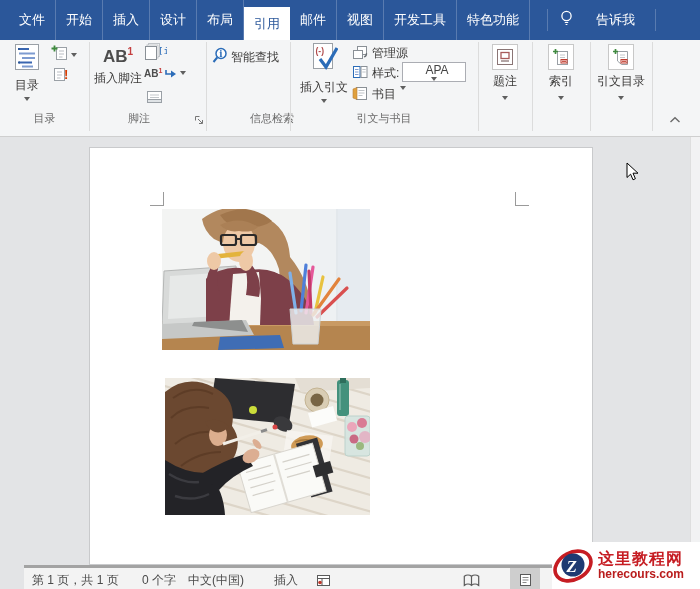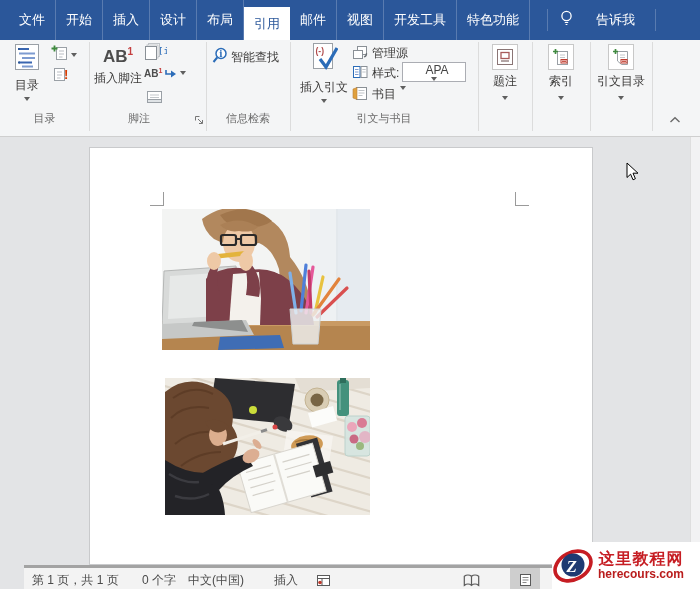--- a/index.html
+++ b/index.html
@@ -57,21 +57,21 @@
   .statusbar{position:absolute;left:0;top:565px;width:660px;height:24px;background:#f3f3f3;
     border-top:3px solid #a3a3a3;font-size:12px;color:#4a4a4a;margin-left:24px;}
   .sitem{position:absolute;top:0;height:24px;display:flex;align-items:center;cursor:pointer;white-space:nowrap;}
   .viewbtn{position:absolute;top:0;height:24px;width:30px;display:flex;align-items:center;justify-content:center;cursor:pointer;}
   .viewbtn.sel{background:#cecece;}
   .zoomtrack{position:absolute;left:588px;top:11px;width:58px;height:1px;background:#9a9a9a;}
 
   
   .watermark{position:absolute;right:0;bottom:0;width:148px;height:47px;background:#fff;z-index:30;
     display:flex;align-items:center;}
-  .wm-text{display:flex;flex-direction:column;line-height:1.05;margin-left:2px;text-align:center;}
+  .wm-text{display:flex;flex-direction:column;line-height:1.05;margin-left:2px;}
   .wm-cn{color:#c61d23;font-weight:bold;font-size:16px;letter-spacing:1px;}
   .wm-en{color:#b91c1c;font-weight:bold;font-size:12px;}
 </style>
 </head>
 <body>
 
 <div class="app">
 
   <header class="tabbar">
     <div class="tab">文件</div>
@@ -186,21 +186,21 @@
     <div class="smbtn" style="left:212px;top:7px;">
       <span>
         <svg width="16" height="17" viewBox="0 0 16 17">
           <circle cx="9" cy="6.5" r="5" fill="#fff" stroke="#2b6cb8" stroke-width="1.5"></circle>
           <line x1="5.2" y1="10.5" x2="1.5" y2="15" stroke="#2b6cb8" stroke-width="2"></line>
           <text x="7.2" y="9.8" font-size="8.5" font-weight="bold" fill="#2b6cb8" font-family="'DejaVu Serif',serif">i</text>
         </svg>
       </span>
       <span>智能查找</span>
     </div>
-    <div class="glabel" style="left:206px;width:84px;">信息检索</div>
+    <div class="glabel" style="left:206px;width:84px;padding-left:24px;">信息检索</div>
     <div class="vsep" style="left:290px;"></div>
 
     <div class="bigbtn" style="left:296px;top:2px;width:56px;">
       <span>
         <svg width="28" height="31" viewBox="0 0 28 31">
           <rect x="3.5" y="1.5" width="19" height="25" fill="#fff" stroke="#9aa0a6"></rect>
           <text x="5.5" y="12" font-size="8.5" font-weight="bold" fill="#b04a4a">(-)</text>
           <path d="M10,17 L16,25 L27,6" fill="none" stroke="#2b6cb8" stroke-width="3.2"></path>
         </svg>
       </span>

